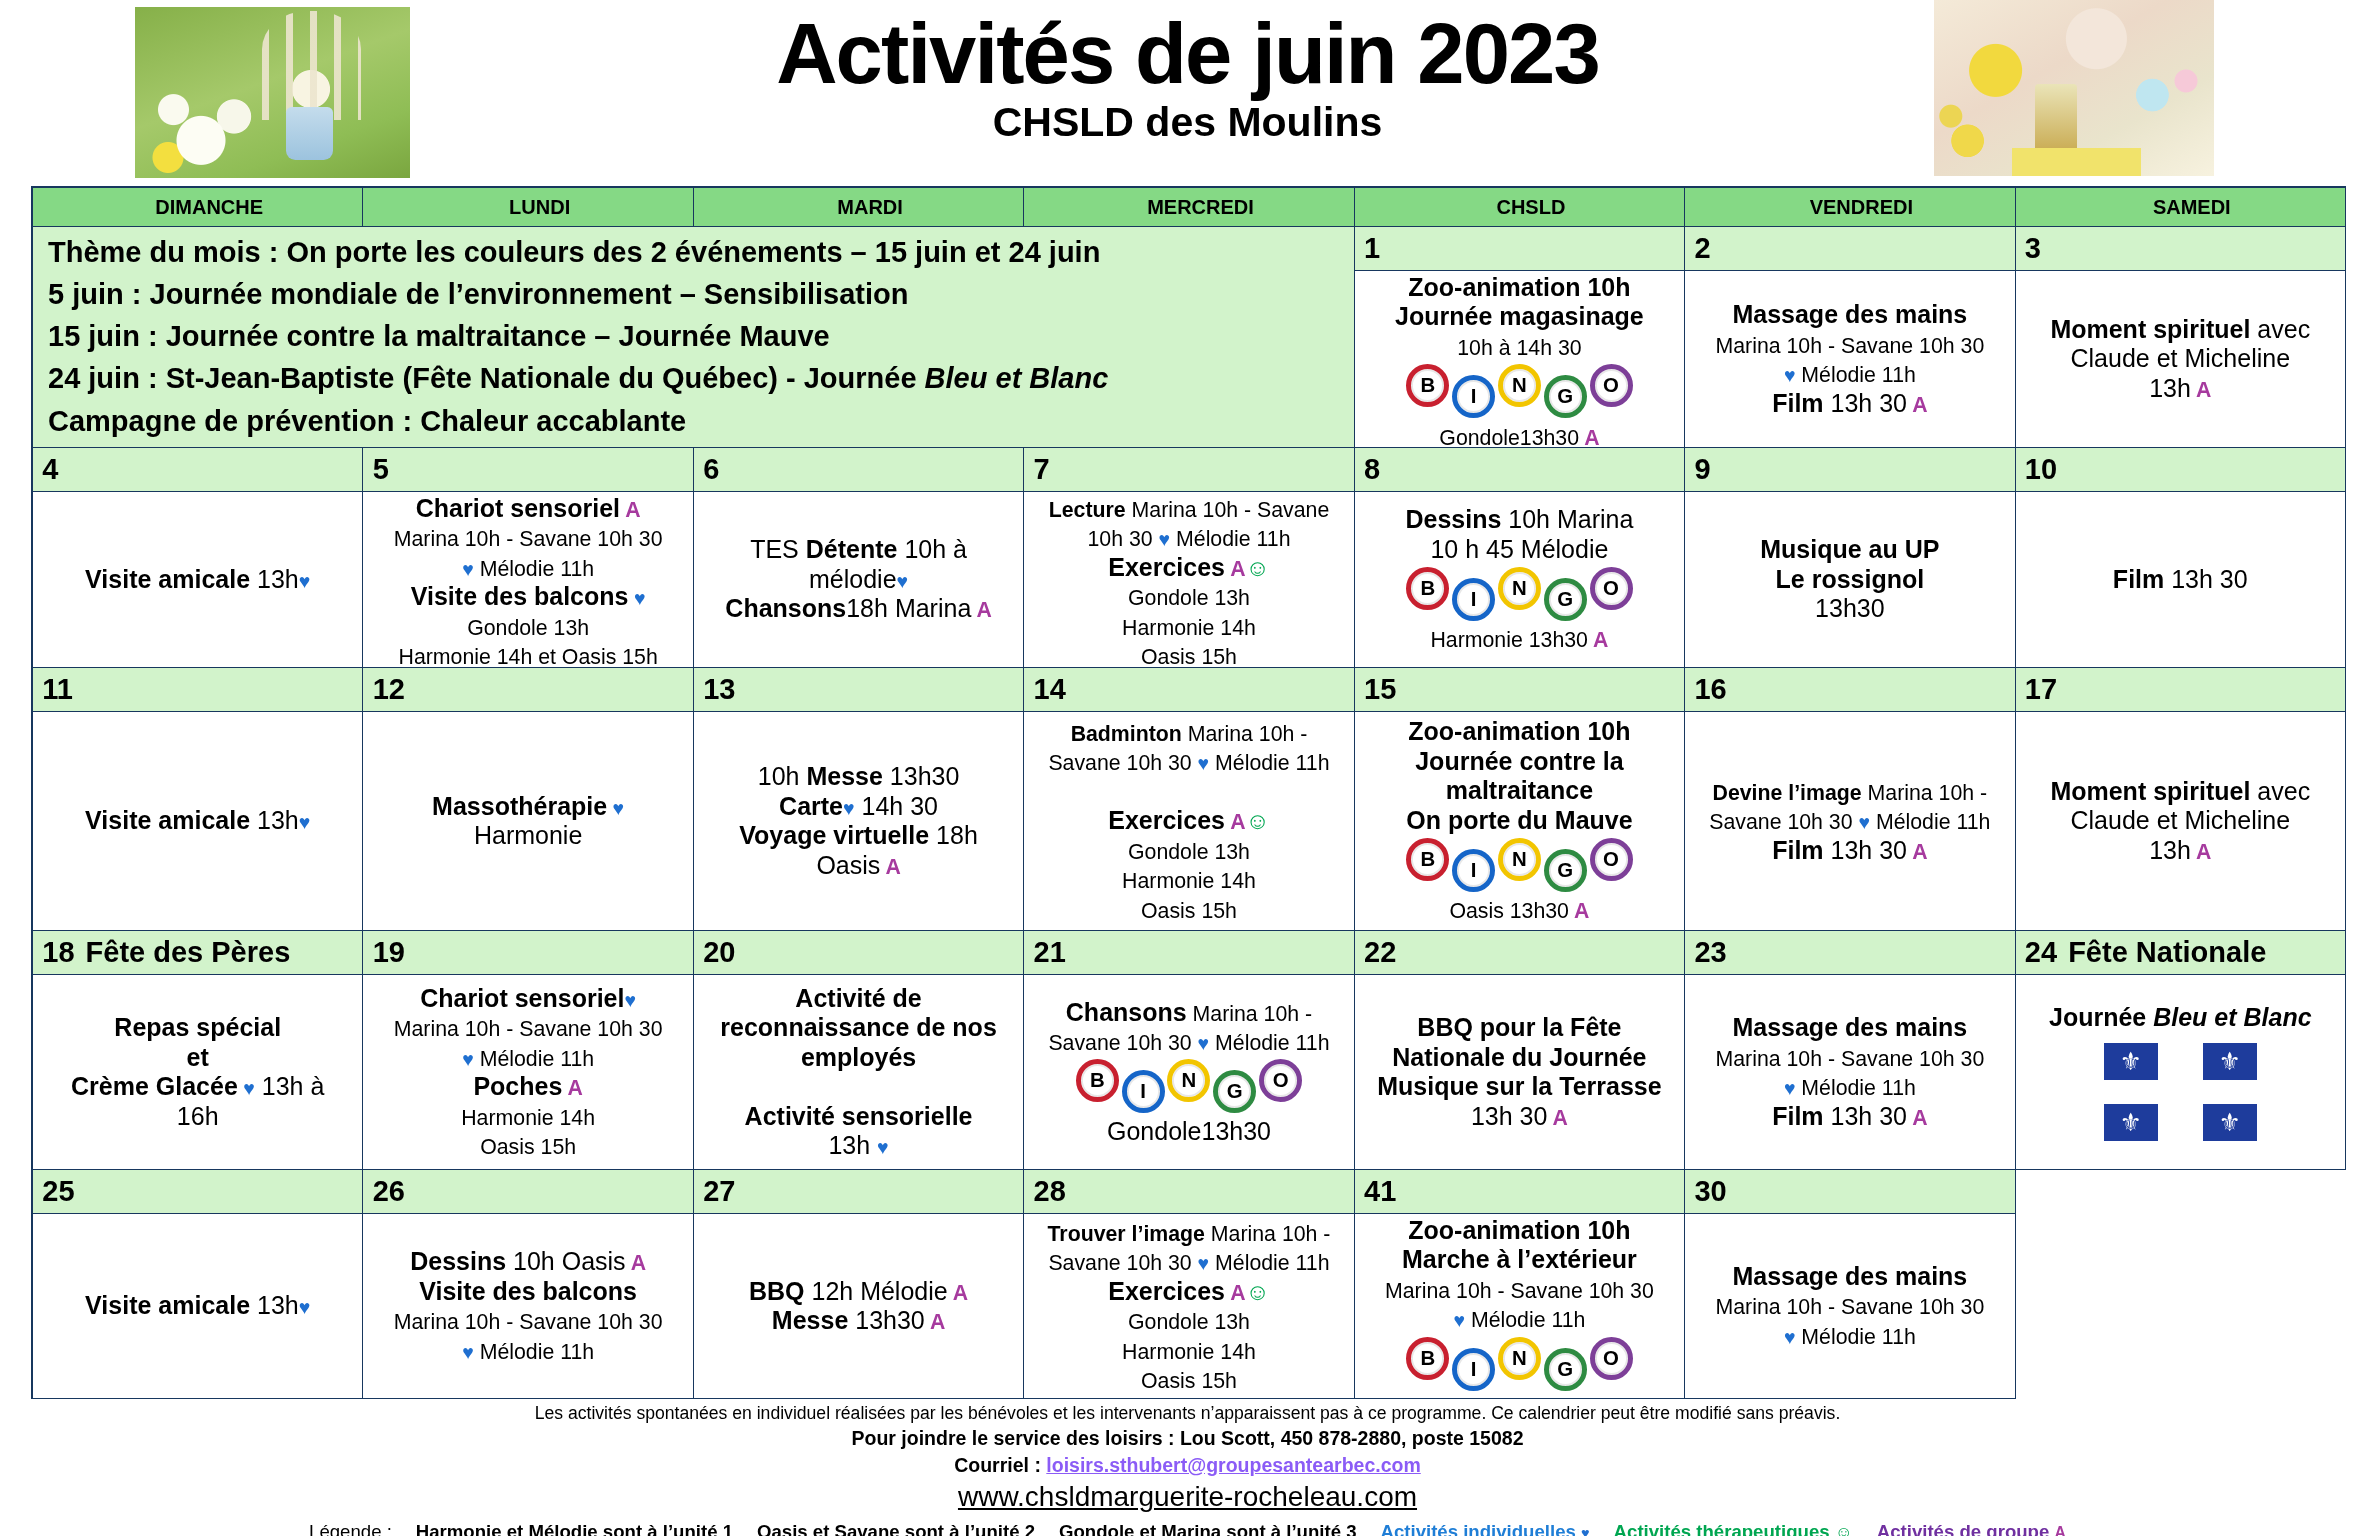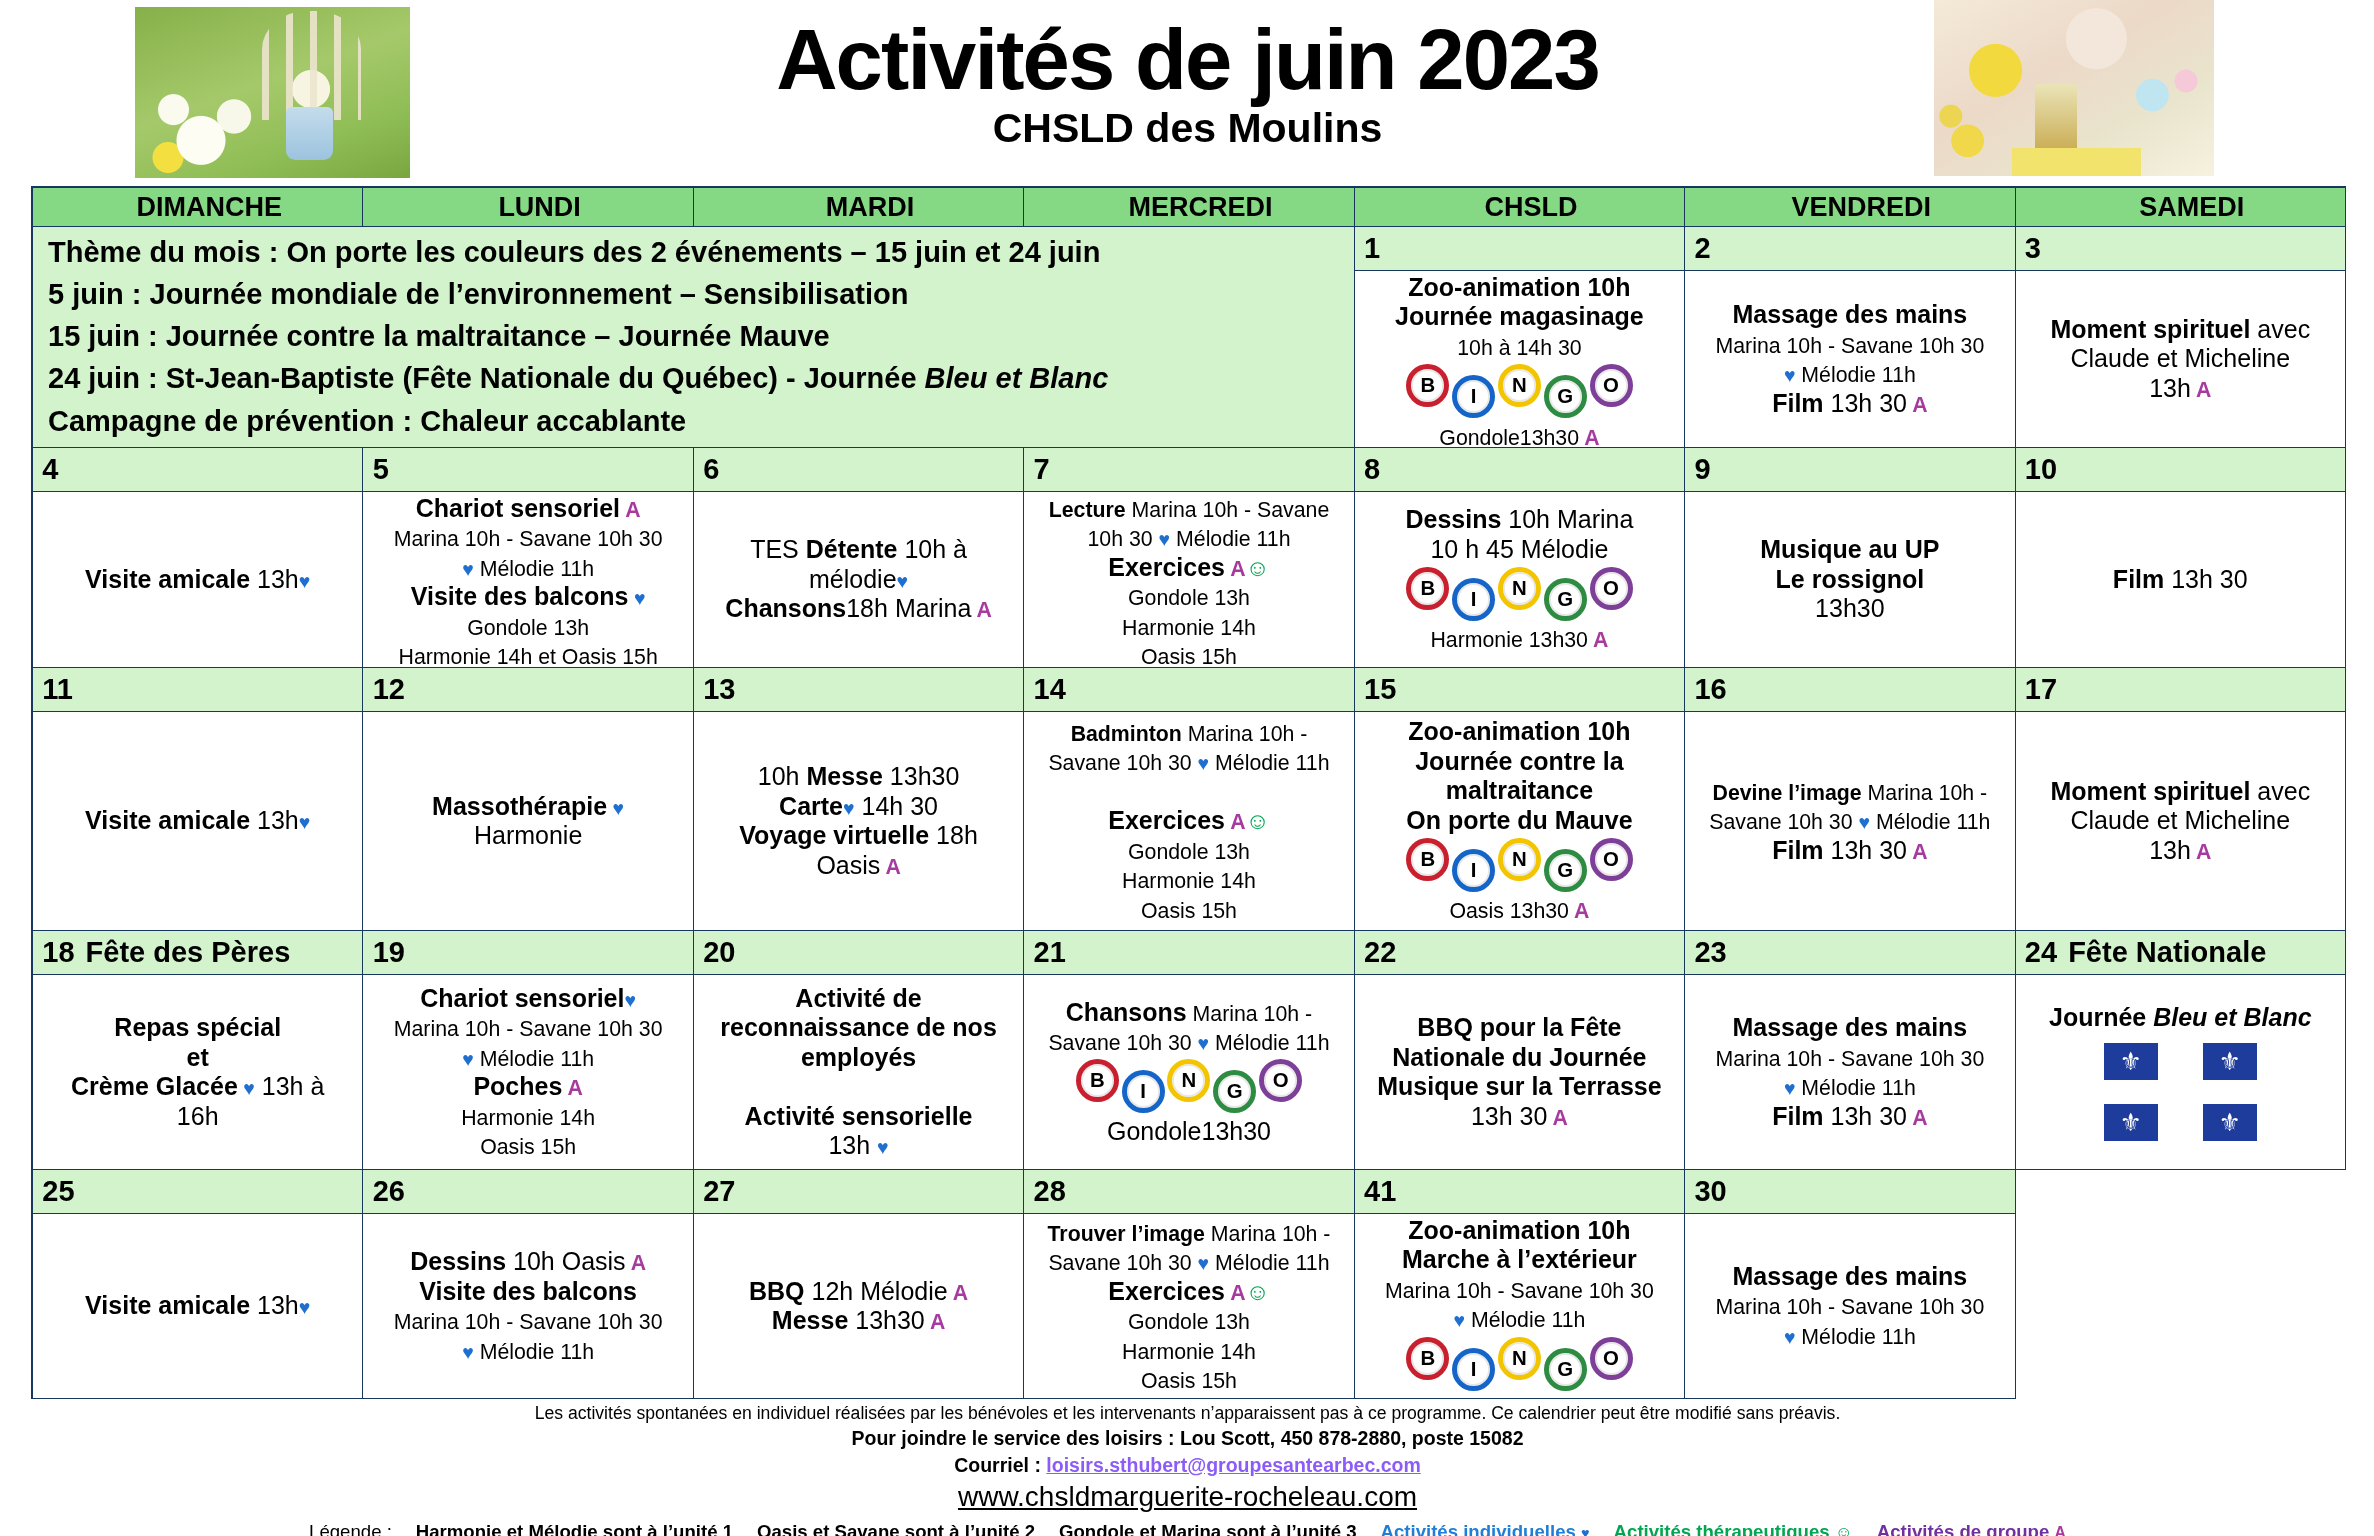--- a/index.html
+++ b/index.html
@@ -5,21 +5,21 @@
   :root{
     --hdr:#85d985; --pale:#d2f3cb; --bd:#17375e;
     --heart:#1f6fd0; --grp:#a63a9e; --ther:#00a651;
     --lgblue:#1f7ed6; --lggreen:#00a651; --lgpurple:#7030a0; --flag:#1e3c9c;
   }
   html,body{margin:0;padding:0;background:#fff;}
   .page{position:relative;width:2375px;height:1536px;background:#fff;color:#000;
         font-family:"Liberation Sans",sans-serif;overflow:hidden;}
 
   
-  .titles{position:absolute;left:50%;top:15px;transform:translateX(-50%);
+  .titles{position:absolute;left:50%;top:9px;transform:translateX(-50%);
           width:1299px;text-align:center;}
   .titles h1{margin:0;font-size:85px;font-weight:bold;letter-spacing:-1.9px;line-height:1.05;}
   .titles h2{margin:1.9px 0 0;font-size:41px;font-weight:bold;line-height:1.1;}
 
   .photo{position:absolute;overflow:hidden;}
   .photo-left{left:135px;top:7.4px;width:275px;height:171px;
     background:
       radial-gradient(circle at 24% 78%, #fdfdf4 0 24px, rgba(0,0,0,0) 25px),
       radial-gradient(circle at 36% 64%, #f7f7ea 0 16.7px, rgba(0,0,0,0) 17.6px),
       radial-gradient(circle at 14% 60%, #fafaef 0 15px, rgba(0,0,0,0) 16px),
@@ -46,21 +46,21 @@
       background:#f1e36b;}
 
   
   .calendar{position:absolute;left:31px;top:186px;width:2313px;
     display:grid;grid-template-columns:repeat(7,1fr);
     grid-template-rows:39px 221px 220px 263px 239px 229px;
     border-top:2.8px solid var(--bd);border-left:2.8px solid var(--bd);}
   .cell{border-right:1.9px solid var(--bd);border-bottom:1.9px solid var(--bd);
         background:#fff;display:flex;flex-direction:column;overflow:hidden;}
   .cell.head{background:var(--hdr);flex-direction:row;align-items:center;
-        justify-content:center;font-weight:bold;font-size:27px;padding-left:23px;}
+        justify-content:center;font-weight:bold;font-size:20px;padding-left:23px;}
   .cell.ghost{border:none;background:#fff;}
   .daybar{flex:0 0 43px;background:var(--pale);display:flex;align-items:center;
         padding:0 9.3px;font-weight:bold;font-size:29px;border-bottom:1.9px solid var(--bd);}
   .daylabel{margin-left:11px;}
   .body{flex:1;display:flex;flex-direction:column;align-items:center;
         justify-content:center;padding:1.9px 3.7px;}
   .ln{line-height:1.18;font-size:25px;text-align:center;white-space:nowrap;}
   .sg-b{font-weight:bold;}
   .sg-i{font-style:italic;}
   .sg-s{font-size:21.3px;}

